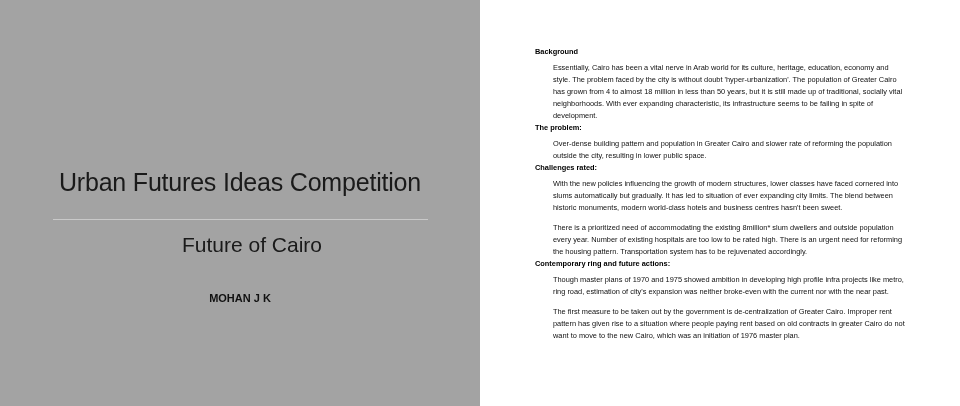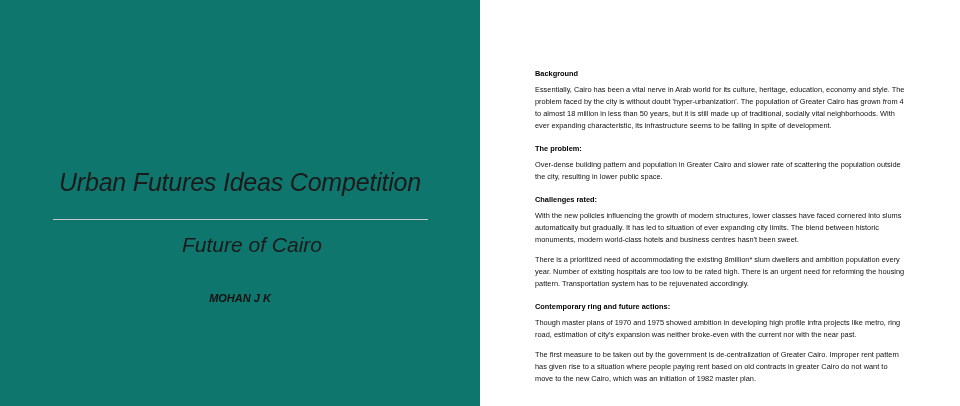--- a/index.html
+++ b/index.html
@@ -19,22 +19,21 @@
     width: 960px;
     height: 406px;
     display: flex;
   }
   
   .left-page {
     position: relative;
     width: 480px;
     height: 406px;
     box-sizing: border-box;
-    background: #0f766e;
-    font-style: italic;
+    background: #a3a3a3;
   }
   .title-block {
     position: absolute;
     left: 0;
     right: 0;
     top: 168px;
     text-align: center;
   }
   .doc-title {
     font-size: 25px;
@@ -74,40 +73,39 @@
     width: 1px;
     height: 406px;
     background: #d2d2d2;
   }
   
   .right-page {
     position: relative;
     width: 480px;
     height: 406px;
     box-sizing: border-box;
-    padding: 68px 53px 0 55px;
+    padding: 46px 53px 0 55px;
     background: #ffffff;
   }
   .body-wrap {
     font-size: 7.4px;
     line-height: 1.62;
     color: #101010;
     text-align: left;
   }
   .sec-heading {
     font-weight: bold;
     font-size: 7.4px;
     margin: 0 0 4px 0;
     color: #000000;
   }
   .sec-heading.spaced {
-    margin-top: 11px;
   }
   p.para {
-    margin: 0 0 8px 0;
+    margin: 0 0 8px 18px;
   }
   p.para:last-child {
     margin-bottom: 0;
   }
 </style>
 </head>
 <body>
 
 <div class="page">
 
@@ -127,31 +125,31 @@
   <div class="right-page">
     <div class="body-wrap">
 
       <div class="section">
         <div class="sec-heading">Background</div>
         <p class="para">Essentially, Cairo has been a vital nerve in Arab world for its culture, heritage, education, economy and style. The problem faced by the city is without doubt 'hyper-urbanization'. The population of Greater Cairo has grown from 4 to almost 18 million in less than 50 years, but it is still made up of traditional, socially vital neighborhoods. With ever expanding characteristic, its infrastructure seems to be failing in spite of development.</p>
       </div>
 
       <div class="section">
         <div class="sec-heading spaced">The problem:</div>
-        <p class="para">Over-dense building pattern and population in Greater Cairo and slower rate of scattering the population outside the city, resulting in lower public space.</p>
+        <p class="para">Over-dense building pattern and population in Greater Cairo and slower rate of reforming the population outside the city, resulting in lower public space.</p>
       </div>
 
       <div class="section">
         <div class="sec-heading spaced">Challenges rated:</div>
         <p class="para">With the new policies influencing the growth of modern structures, lower classes have faced cornered into slums automatically but gradually. It has led to situation of ever expanding city limits. The blend between historic monuments, modern world-class hotels and business centres hasn't been sweet.</p>
-        <p class="para">There is a prioritized need of accommodating the existing 8million* slum dwellers and ambition population every year. Number of existing hospitals are too low to be rated high. There is an urgent need for reforming the housing pattern. Transportation system has to be rejuvenated accordingly.</p>
+        <p class="para">There is a prioritized need of accommodating the existing 8million* slum dwellers and outside population every year. Number of existing hospitals are too low to be rated high. There is an urgent need for reforming the housing pattern. Transportation system has to be rejuvenated accordingly.</p>
       </div>
 
       <div class="section">
         <div class="sec-heading spaced">Contemporary ring and future actions:</div>
         <p class="para">Though master plans of 1970 and 1975 showed ambition in developing high profile infra projects like metro, ring road, estimation of city's expansion was neither broke-even with the current nor with the near past.</p>
-        <p class="para">The first measure to be taken out by the government is de-centralization of Greater Cairo. Improper rent pattern has given rise to a situation where people paying rent based on old contracts in greater Cairo do not want to move to the new Cairo, which was an initiation of 1982 master plan.</p>
+        <p class="para">The first measure to be taken out by the government is de-centralization of Greater Cairo. Improper rent pattern has given rise to a situation where people paying rent based on old contracts in greater Cairo do not want to move to the new Cairo, which was an initiation of 1976 master plan.</p>
       </div>
 
     </div>
   </div>
 
 </div>
 
 </body></html>

